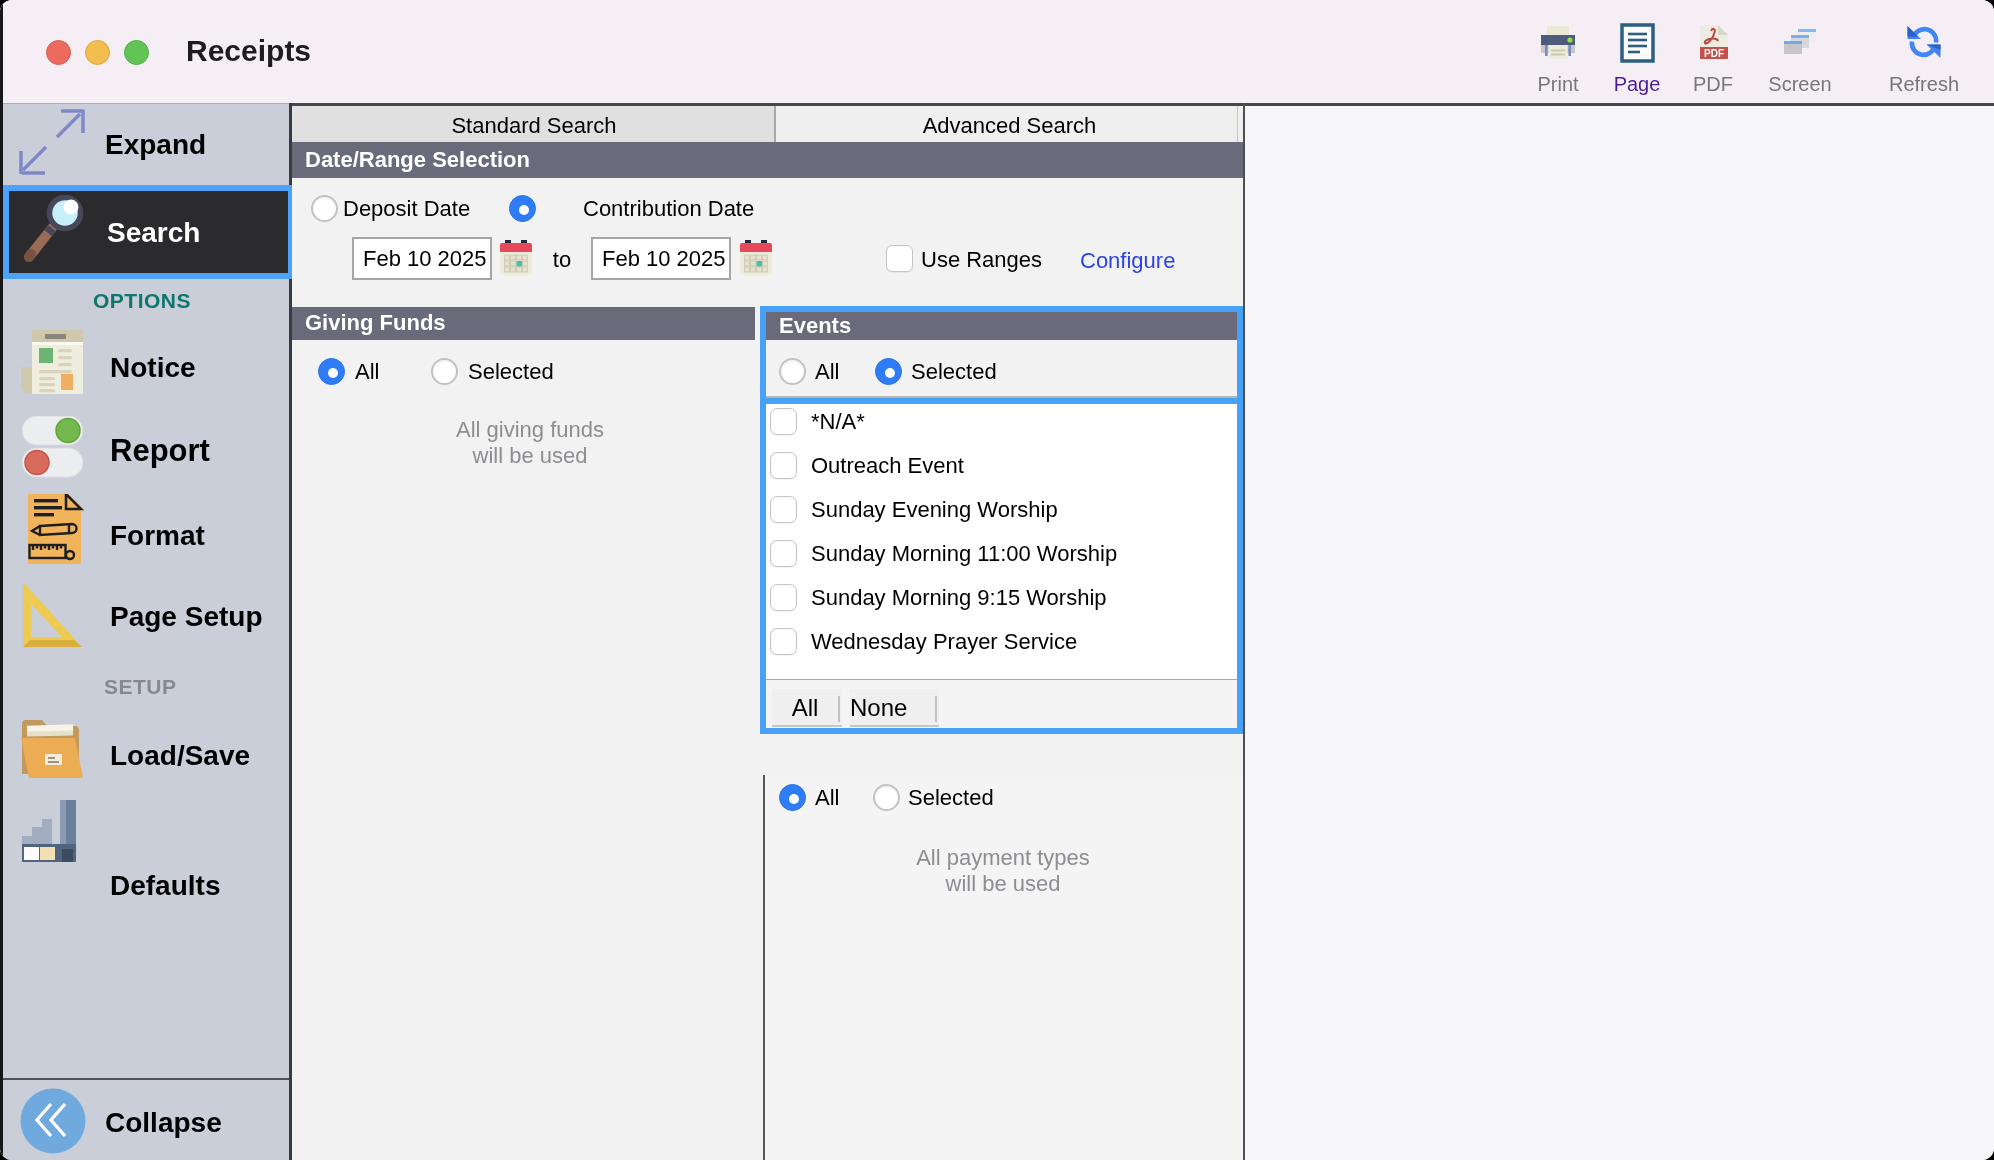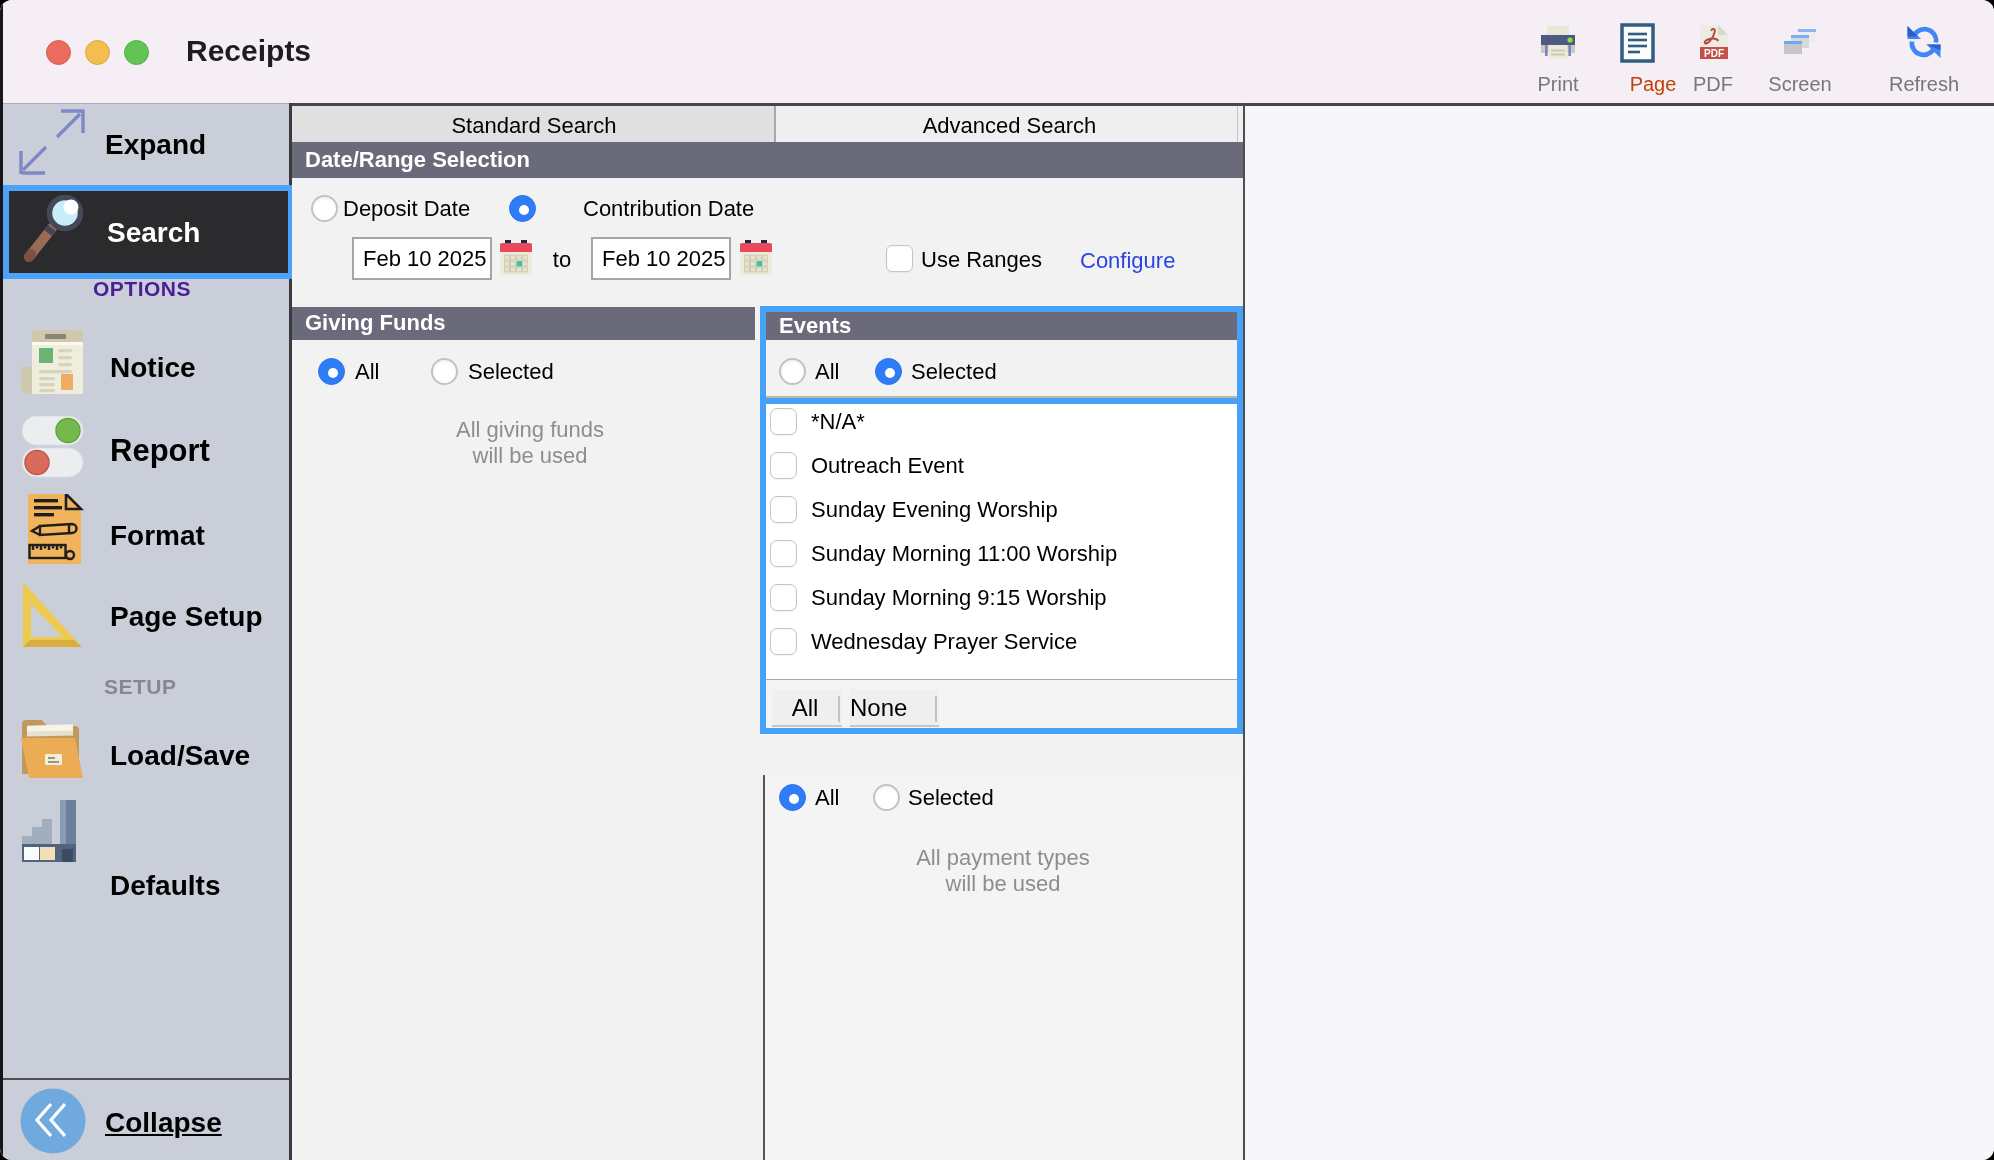--- a/index.html
+++ b/index.html
@@ -19,21 +19,21 @@
 <div id="win">
   <div class="abs" style="left:0;top:0;width:3px;height:1160px;background:#17171a;z-index:50;"></div>
 
   <div class="abs" style="left:0;top:0;width:1994px;height:103px;background:#F5EFF5;"></div>
   <div class="abs" style="left:46px;top:40px;width:25px;height:25px;border-radius:50%;background:#EC6A5E;border:1px solid #D55E52;box-sizing:border-box;"></div>
   <div class="abs" style="left:85px;top:40px;width:25px;height:25px;border-radius:50%;background:#F4BD50;border:1px solid #DEA73F;box-sizing:border-box;"></div>
   <div class="abs" style="left:124px;top:40px;width:25px;height:25px;border-radius:50%;background:#61C455;border:1px solid #51AD46;box-sizing:border-box;"></div>
   <div class="txt" style="left:186px;top:34px;font-size:30px;font-weight:700;color:#1d1d1f;">Receipts</div>
 
   <div class="txt" style="left:1498px;top:73px;width:120px;text-align:center;font-size:20px;color:#76767b;">Print</div>
-  <div class="txt" style="left:1577px;top:73px;width:120px;text-align:center;font-size:20px;color:#c2410c;margin-left:16px;">Page</div>
+  <div class="txt" style="left:1577px;top:73px;width:120px;text-align:center;font-size:20px;color:#4c1d95;">Page</div>
   <div class="txt" style="left:1653px;top:73px;width:120px;text-align:center;font-size:20px;color:#76767b;">PDF</div>
   <div class="txt" style="left:1740px;top:73px;width:120px;text-align:center;font-size:20px;color:#76767b;">Screen</div>
   <div class="txt" style="left:1864px;top:73px;width:120px;text-align:center;font-size:20px;color:#76767b;">Refresh</div>
   <svg class="abs" style="left:1540px;top:25px;" width="36" height="36" viewBox="0 0 36 36">
     <rect x="7" y="1" width="22" height="10" fill="#E9E8D8"></rect>
     <rect x="1" y="10" width="34" height="10" fill="#4E5A7E"></rect>
     <circle cx="30" cy="15" r="2.6" fill="#8EE23E"></circle>
     <rect x="1" y="20" width="34" height="8" fill="#C9C9C1"></rect>
     <rect x="5" y="20" width="2.6" height="11" fill="#7888C2"></rect>
     <rect x="28.4" y="20" width="2.6" height="11" fill="#7888C2"></rect>
@@ -73,30 +73,30 @@
     <polygon points="33.5,33 19.5,19.5 33.5,19.5" fill="#4285F4"></polygon>
     <polygon points="19.5,19.5 33.5,19.5 33.5,25" fill="#2D5FC4"></polygon>
   </svg>
 
   <div class="abs" style="left:0;top:103px;width:289px;height:1057px;background:#C9CED8;border-top:1px solid #A9AEB6;box-sizing:border-box;"></div>
   <div class="abs" style="left:289px;top:103px;width:3px;height:1057px;background:#3A3A41;"></div>
 
   <div class="txt" style="left:105px;top:129px;font-size:28px;font-weight:700;">Expand</div>
   <div class="abs" style="left:3px;top:185px;width:291px;height:94px;border:6px solid #4BA2F8;background:#2B2B2D;box-sizing:border-box;"></div>
   <div class="txt" style="left:107px;top:217px;font-size:28px;font-weight:700;color:#fff;">Search</div>
-  <div class="txt" style="left:93px;top:277px;font-size:21px;font-weight:700;color:#4c1d95;letter-spacing:0.5px;">OPTIONS</div>
+  <div class="txt" style="left:93px;top:289px;font-size:21px;font-weight:700;color:#0f766e;letter-spacing:0.5px;">OPTIONS</div>
   <div class="txt" style="left:110px;top:352px;font-size:28px;font-weight:700;">Notice</div>
   <div class="txt" style="left:110px;top:433px;font-size:31px;font-weight:700;">Report</div>
   <div class="txt" style="left:110px;top:520px;font-size:28px;font-weight:700;">Format</div>
   <div class="txt" style="left:110px;top:601px;font-size:28px;font-weight:700;">Page Setup</div>
   <div class="txt" style="left:104px;top:675px;font-size:21px;font-weight:700;color:#85888F;letter-spacing:0.5px;">SETUP</div>
   <div class="txt" style="left:110px;top:740px;font-size:28px;font-weight:700;">Load/Save</div>
   <div class="txt" style="left:110px;top:822px;font-size:28px;font-weight:700;margin-top:48px;">Defaults</div>
   <div class="abs" style="left:0;top:1078px;width:289px;height:2px;background:#4F4F54;"></div>
-  <div class="txt" style="left:105px;top:1107px;font-size:28px;font-weight:700;text-decoration:underline;">Collapse</div>
+  <div class="txt" style="left:105px;top:1107px;font-size:28px;font-weight:700;">Collapse</div>
   <svg class="abs" style="left:18px;top:106px;" width="70" height="72" viewBox="0 0 70 72">
     <g stroke="#7F88C6" stroke-width="3.4" fill="none">
       <path d="M39,31 L62,8"></path>
       <path d="M43,5 L66,5"></path>
       <path d="M65,4 L65,27"></path>
       <path d="M28,41 L5,64"></path>
       <path d="M3,45 L3,68"></path>
       <path d="M4,67 L27,67"></path>
     </g>
   </svg>

